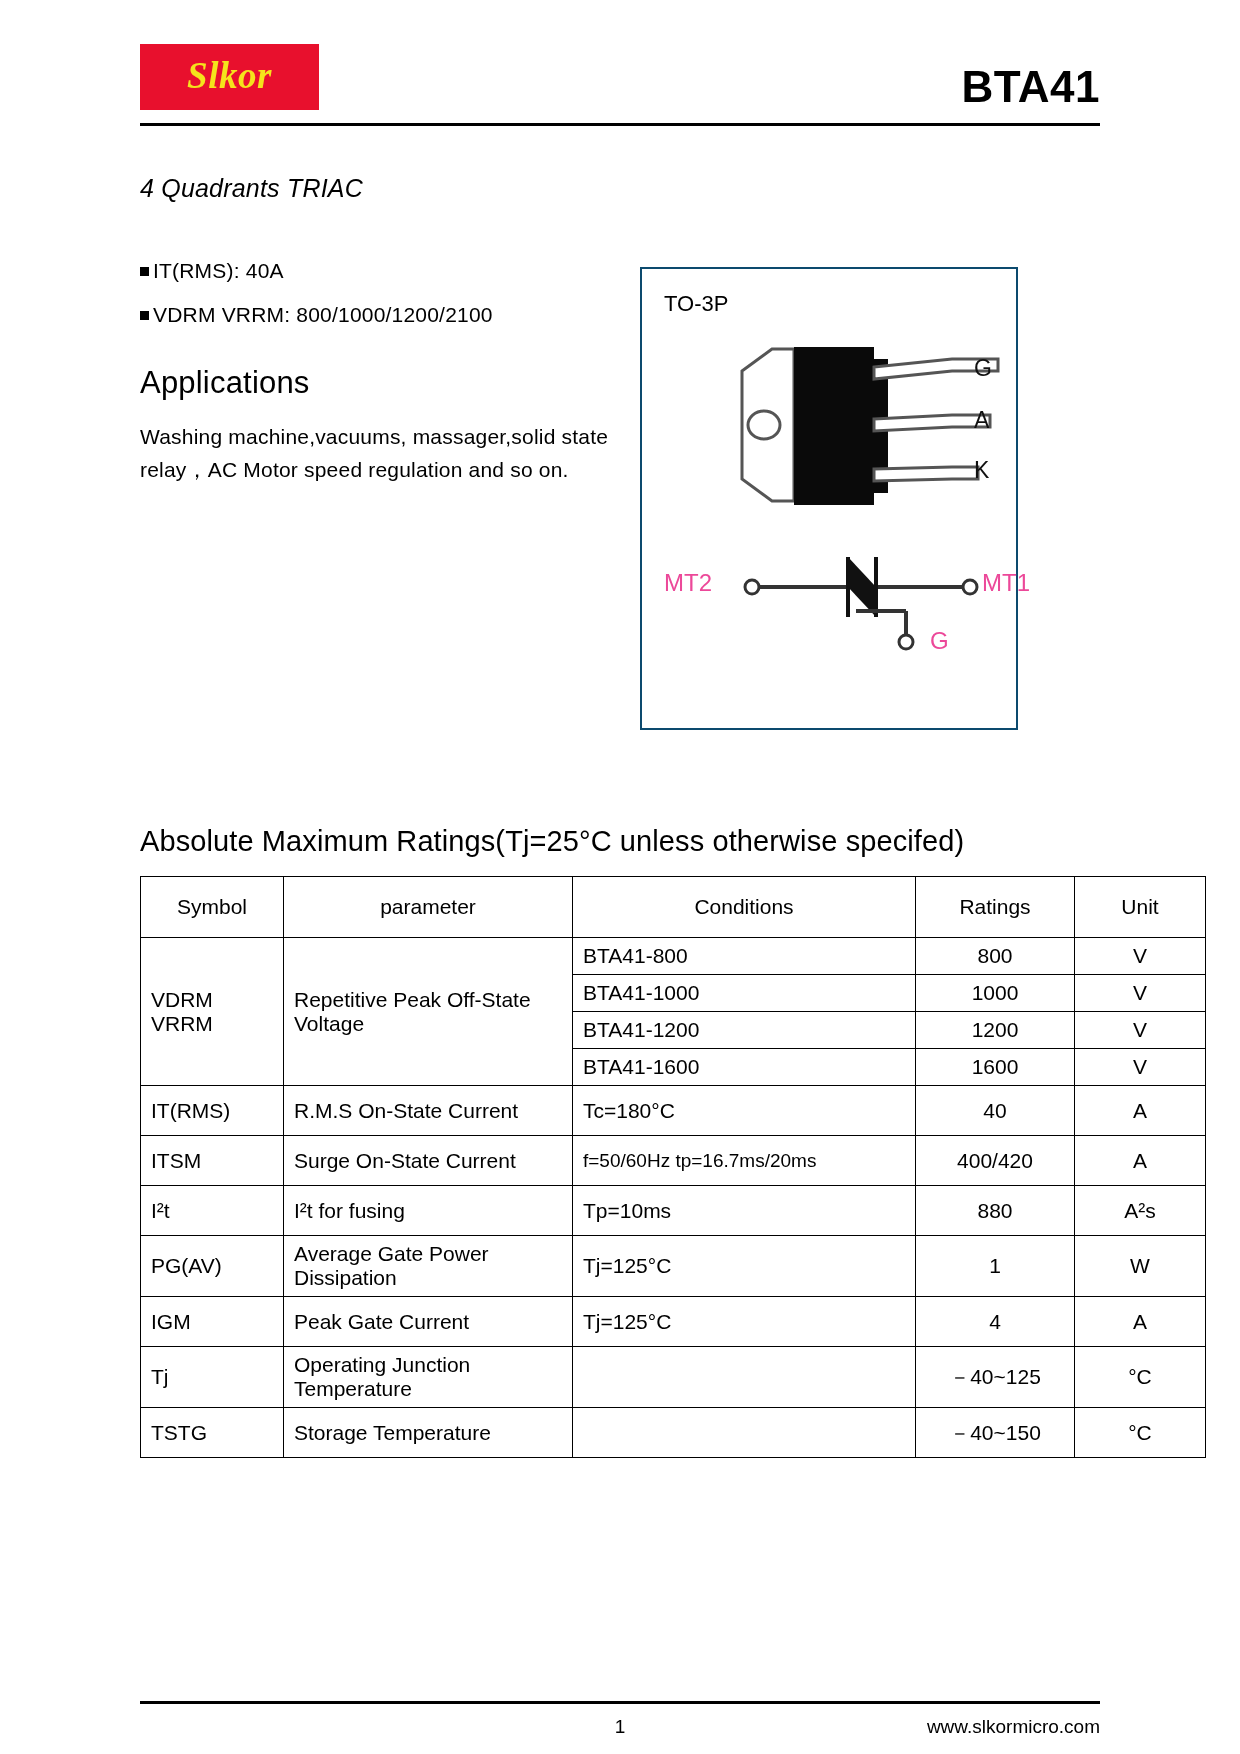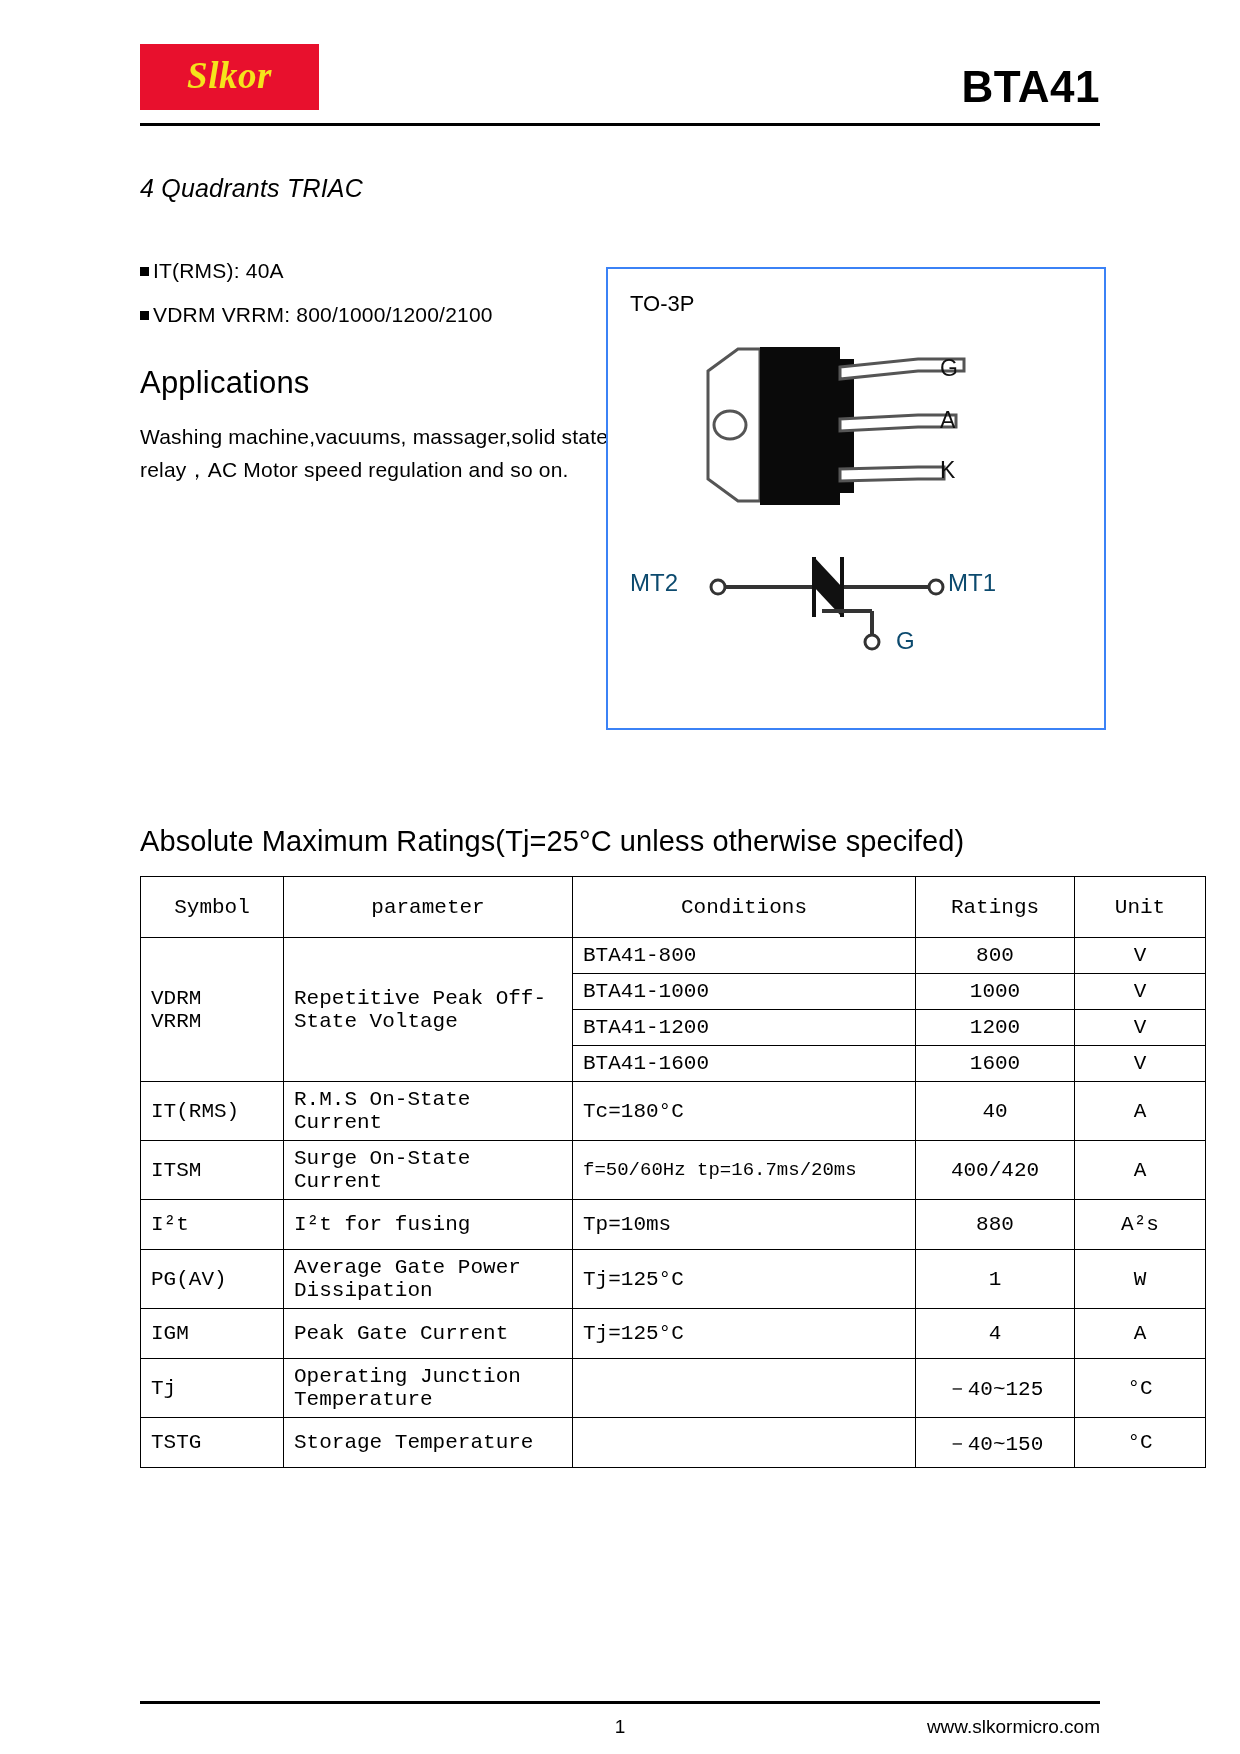--- a/index.html
+++ b/index.html
@@ -110,25 +110,25 @@
   }
   .apps-text {
     font-size: 21px;
     line-height: 1.55;
     letter-spacing: 0.2px;
   }
 
   
   .figure-box {
     position: absolute;
-    left: 466px;
+    left: 500px;
     top: 8px;
-    width: 500px;
+    width: 378px;
     height: 463px;
-    border: 2px solid #3b82f6;
+    border: 2px solid #0c4a6e;
     box-sizing: border-box;
   }
   .figure-label {
     position: absolute;
     left: 22px;
     top: 22px;
     font-size: 22px;
   }
   .pkg {
     position: absolute;
@@ -146,41 +146,40 @@
   .sym {
     position: absolute;
     left: 28px;
     top: 280px;
     width: 380px;
     height: 120px;
   }
   .sym-label {
     position: absolute;
     font-size: 24px;
-    color: #0c4a6e;
+    color: #ec4899;
   }
 
   
   .table-title {
     font-size: 29px;
     margin-top: 56px;
     margin-bottom: 18px;
     letter-spacing: 0.1px;
   }
   table.ratings {
     border-collapse: collapse;
     width: 960px;
     table-layout: fixed;
   }
   table.ratings td {
     border: 1px solid #000;
     font-size: 21px;
     padding: 6px 10px;
     vertical-align: middle;
-    font-family: Liberation Mono, monospace;
   }
   .c-sym { width: 122px; }
   .c-par { width: 268px; }
   .c-con { width: 322px; }
   .c-rat { width: 138px; text-align: center; }
   .c-uni { width: 110px; text-align: center; }
   .hdr td { text-align: center; height: 48px; }
   .rowtall { height: 50px; }
 
   

